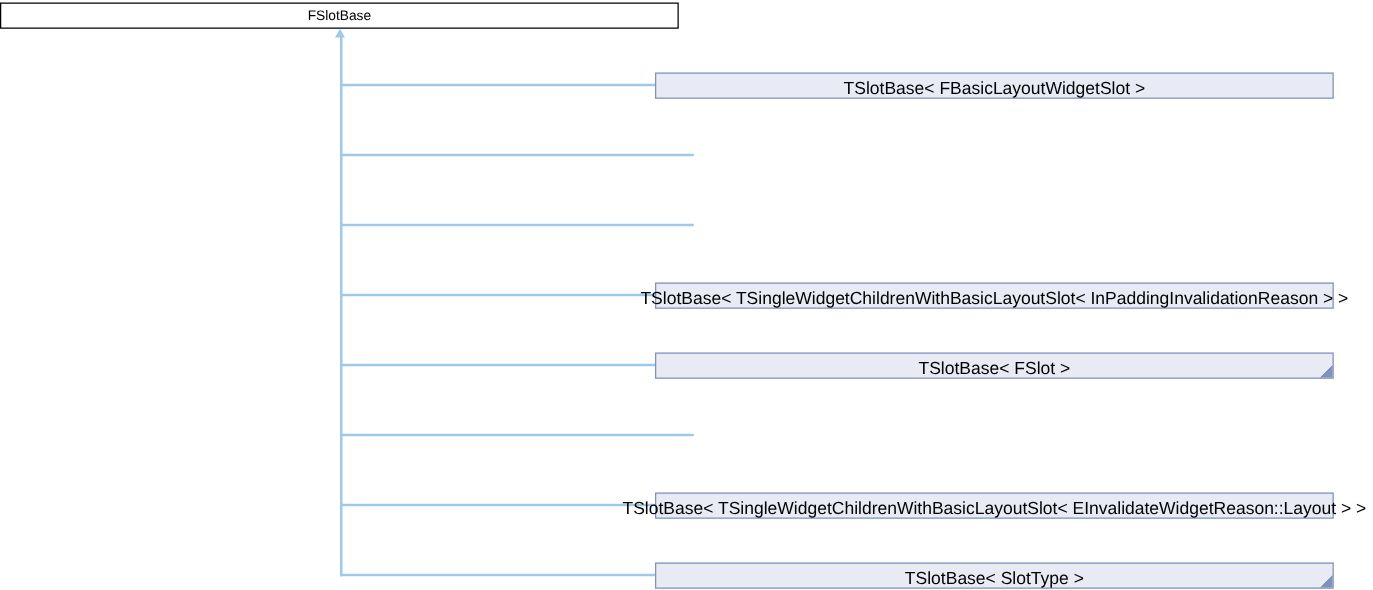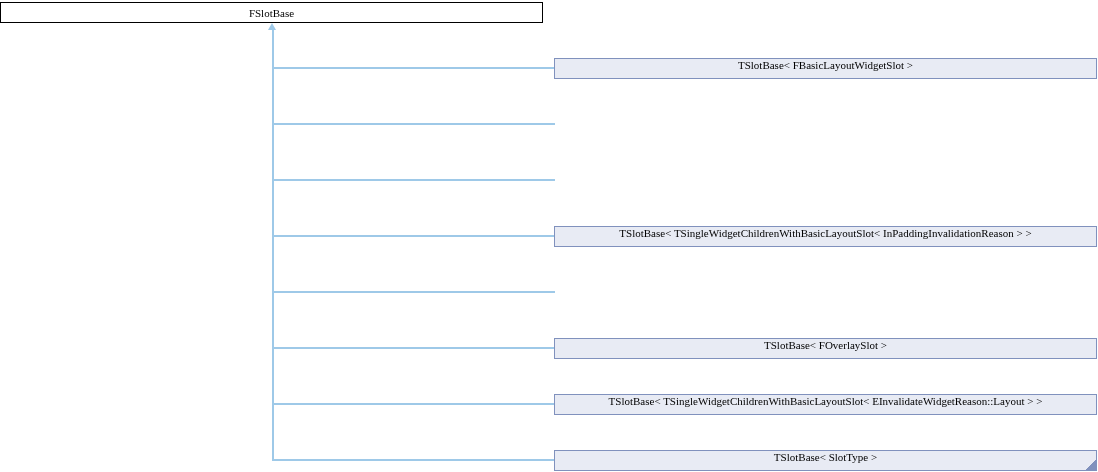--- a/index.html
+++ b/index.html
@@ -5,21 +5,21 @@
   html, body {
     margin: 0;
     padding: 0;
     background: #ffffff;
   }
   .canvas {
     position: relative;
     width: 1098px;
     height: 472px;
     background: var(--background, #ffffff);
-    font-family: Liberation Serif, serif;
+    font-family: Liberation Sans, sans-serif;
     overflow: hidden;
   }
   .base-node {
     position: absolute;
     left: 0;
     top: 2px;
     width: 543px;
     height: 21px;
     box-sizing: border-box;
     background: var(--base-fill, #ffffff);
@@ -51,30 +51,30 @@
   }
   .hline {
     position: absolute;
     left: 272px;
     width: 283px;
     height: 1.5px;
     background: var(--edge, #9ec9e8);
   }
   .node {
     position: absolute;
-    left: 554px;
+    left: 524px;
     width: 543px;
     height: 21px;
     box-sizing: border-box;
     background: var(--node-fill, #e8ebf4);
     border: 1px solid var(--node-border, #8091bd);
     display: flex;
-    align-items: flex-start;
+    align-items: flex-end;
     justify-content: center;
-    font-size: 11px;
+    font-size: 14px;
     color: var(--text, #000000);
     white-space: nowrap;
     cursor: pointer;
   }
   .fold {
     position: absolute;
     right: 0;
     bottom: 0;
     width: 10px;
     height: 10px;
@@ -105,25 +105,25 @@
 
   </div>
 
 
 
   <div class="node" style="top:226px">
     <span>TSlotBase&lt; TSingleWidgetChildrenWithBasicLayoutSlot&lt; InPaddingInvalidationReason &gt; &gt;</span>
 
   </div>
 
+  <div class="node" style="top:282px">
+    <span>TSlotBase&lt; FSlot &gt;</span>
+    <span class="fold"></span>
+  </div>
 
-  <div class="node" style="top:338px">
-    <span>TSlotBase&lt; FOverlaySlot &gt;</span>
-
-  </div>
 
   <div class="node" style="top:394px">
     <span>TSlotBase&lt; TSingleWidgetChildrenWithBasicLayoutSlot&lt; EInvalidateWidgetReason::Layout &gt; &gt;</span>
 
   </div>
 
   <div class="node" style="top:450px">
     <span>TSlotBase&lt; SlotType &gt;</span>
     <span class="fold"></span>
   </div>

